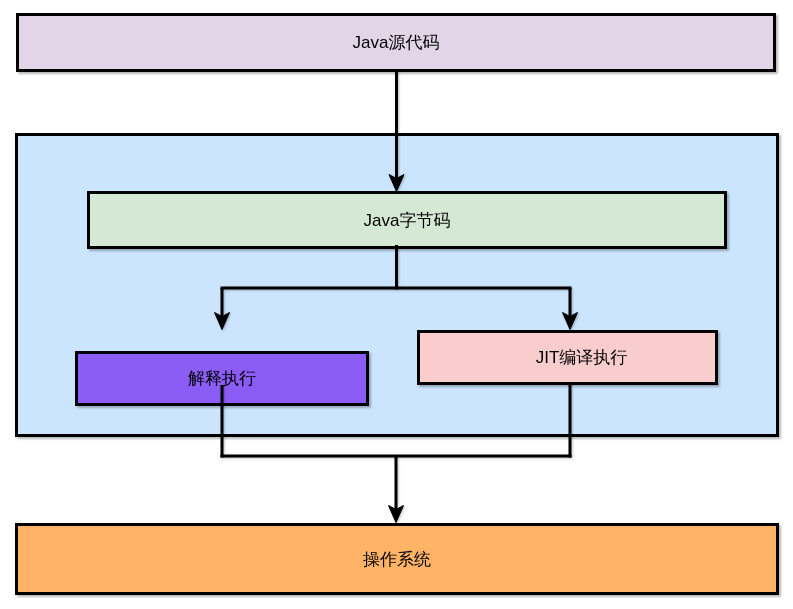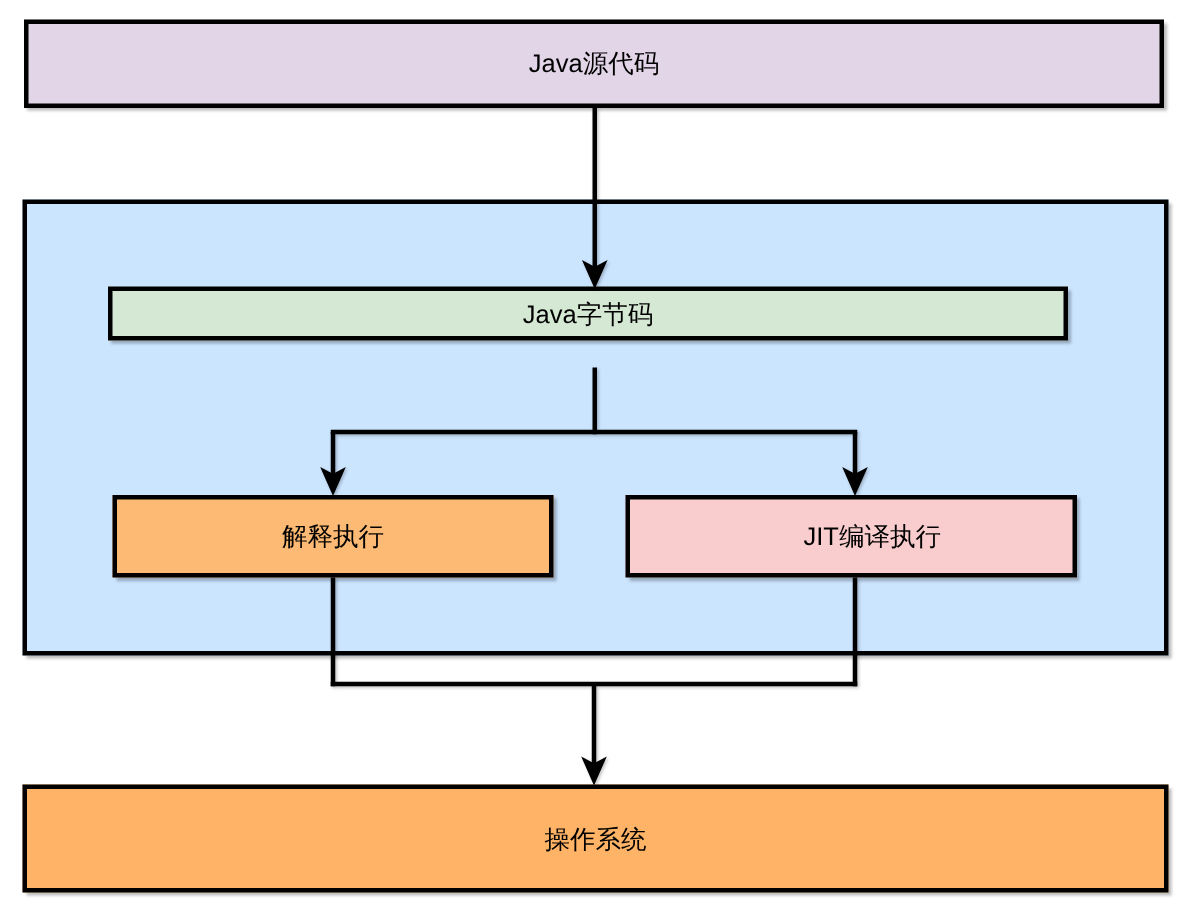--- a/index.html
+++ b/index.html
@@ -26,21 +26,21 @@
     color: #000000;
     box-shadow: 2px 2px 2px rgba(0,0,0,0.28);
   }
   .box span {
     display: block;
     text-align: center;
     white-space: nowrap;
   }
   #java-source   { left: 16px;  top: 13px;  width: 760px; height: 59px;  }
   #jvm-container { left: 15px;  top: 133px; width: 764px; height: 304px; }
-  #java-bytecode { left: 72px;  top: 191px; width: 640px; height: 36px;  }
+  #java-bytecode { left: 87px;  top: 191px; width: 640px; height: 58px;  }
   #interpreted   { left: 75px;  top: 330px; width: 294px; height: 55px;  }
   #jit           { left: 417px; top: 330px; width: 301px; height: 55px;  }
   #os            { left: 15px;  top: 523px; width: 764px; height: 72px;  }
 
   .edge-label {
     position: absolute;
     left: 437px;
     top: 89px;
     height: 22px;
     line-height: 22px;
@@ -78,21 +78,21 @@
   <div class="box" id="jvm-container" style="background-color: rgb(204, 229, 255);"></div>
 
   <div class="box" id="java-source" style="background-color: rgb(225, 213, 231);">
     <span>Java源代码</span>
   </div>
 
   <div class="box" id="java-bytecode" style="background-color: rgb(213, 232, 212);">
     <span>Java字节码</span>
   </div>
 
-  <div class="box" id="interpreted" style="background-color: #fdba74;">
+  <div class="box" id="interpreted" style="background-color: #8b5cf6; margin-top: 21px;">
     <span>解释执行</span>
   </div>
 
   <div class="box" id="jit" style="background-color: rgb(249, 205, 205); padding-left: 28px;">
     <span>JIT编译执行</span>
   </div>
 
   <div class="box" id="os" style="background-color: rgb(255, 179, 102);">
     <span>操作系统</span>
   </div>

